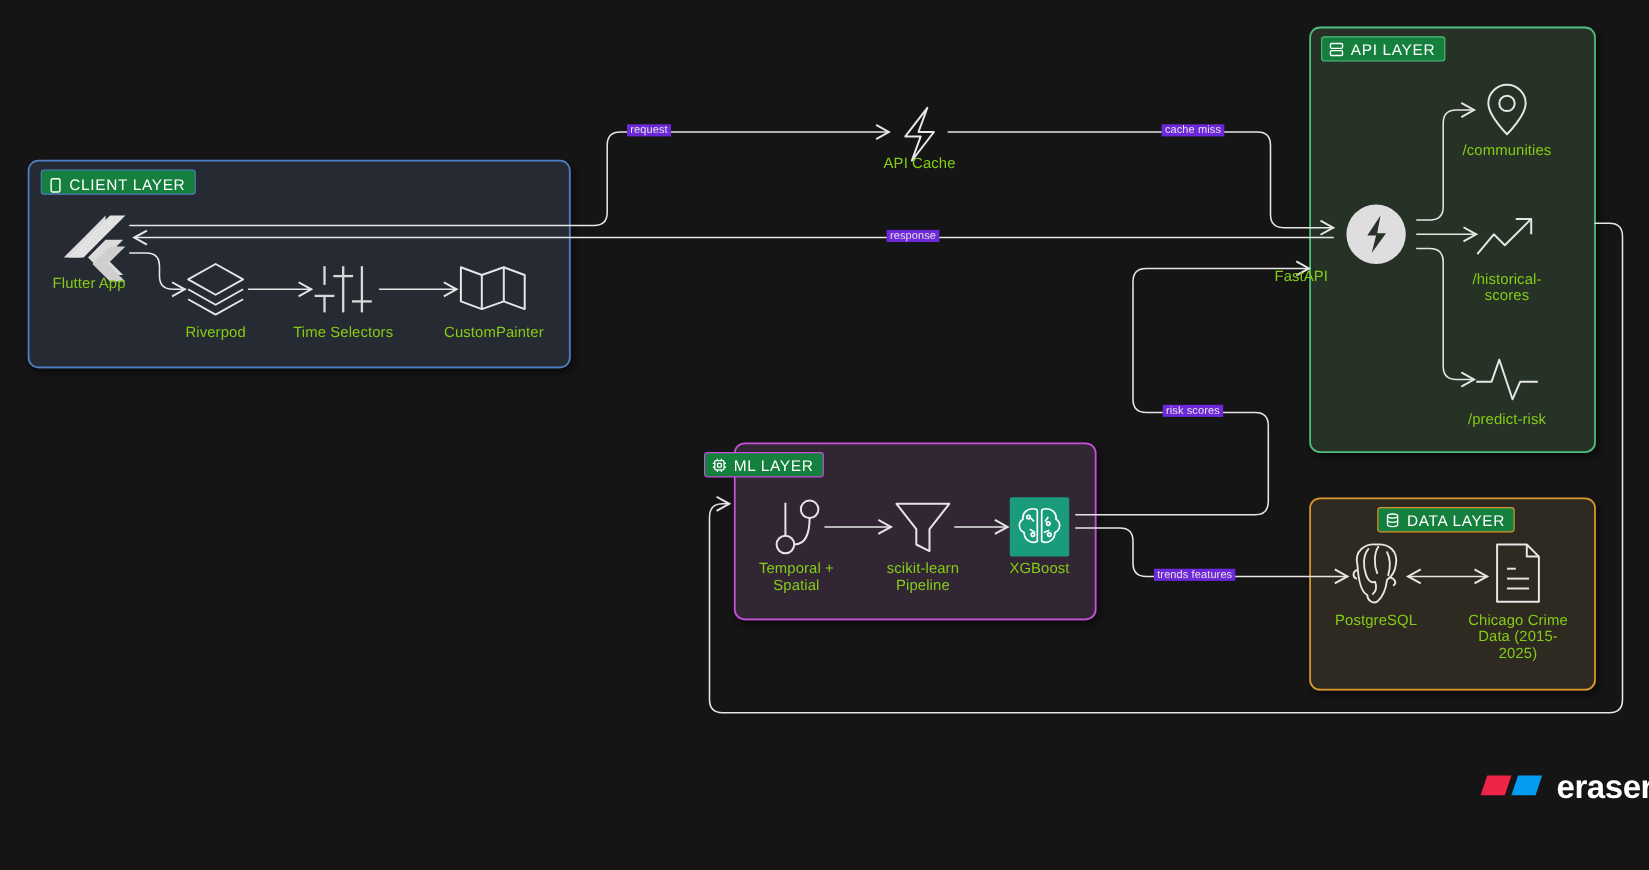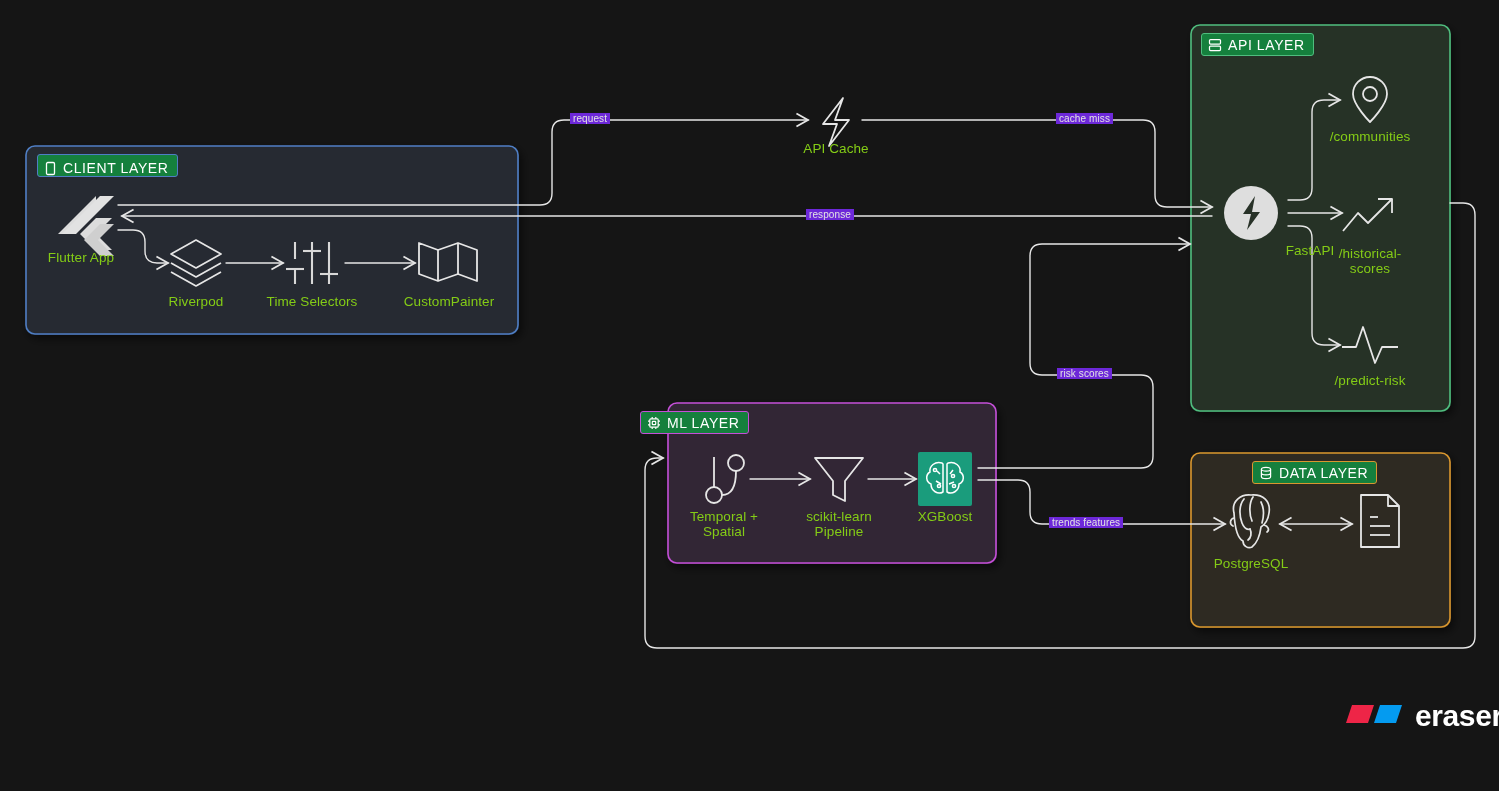--- a/index.html
+++ b/index.html
@@ -269,31 +269,34 @@
       </svg>
     </span>
     <span>DATA LAYER</span>
   </div>
 
   <div class="node-label" style="left:20px; top:250px; width:122px;">Flutter App</div>
   <div class="node-label" style="left:135px; top:294px; width:122px;">Riverpod</div>
   <div class="node-label" style="left:241px; top:294px; width:142px;">Time Selectors</div>
   <div class="node-label" style="left:378px; top:294px; width:142px;">CustomPainter</div>
   <div class="node-label" style="left:775px; top:141px; width:122px;">API Cache</div>
-  <div class="node-label" style="left:1249px; top:243px; width:122px;">FastAPI</div>
+  <div class="node-label" style="left:1122px; top:243px; width:122px;">FastAPI</div>
   <div class="node-label" style="left:1309px; top:129px; width:122px;">/communities</div>
   <div class="node-label" style="left:1316px; top:246px; width:108px;">/historical-
 scores</div>
   <div class="node-label" style="left:1309px; top:373px; width:122px;">/predict-risk</div>
   <div class="node-label" style="left:664px; top:509px; width:120px;">Temporal +
 Spatial</div>
   <div class="node-label" style="left:779px; top:509px; width:120px;">scikit-learn
 Pipeline</div>
   <div class="node-label" style="left:885px; top:509px; width:120px;">XGBoost</div>
   <div class="node-label" style="left:1191px; top:556px; width:120px;">PostgreSQL</div>
+  <div class="node-label" style="left:1320px; top:556px; width:120px;">Chicago Crime
+Data (2015-
+2025)</div>
 
   <div class="edge-label" style="left:570px; top:113px;">request</div>
   <div class="edge-label" style="left:1056px; top:113px;">cache miss</div>
   <div class="edge-label" style="left:806px; top:209px;">response</div>
   <div class="edge-label" style="left:1057px; top:368px;">risk scores</div>
   <div class="edge-label" style="left:1049px; top:517px;">trends features</div>
 
   <div class="logo" style="left:1344px; top:699px;">
     <span>
       <svg width="62" height="26" viewBox="0 0 62 26">

